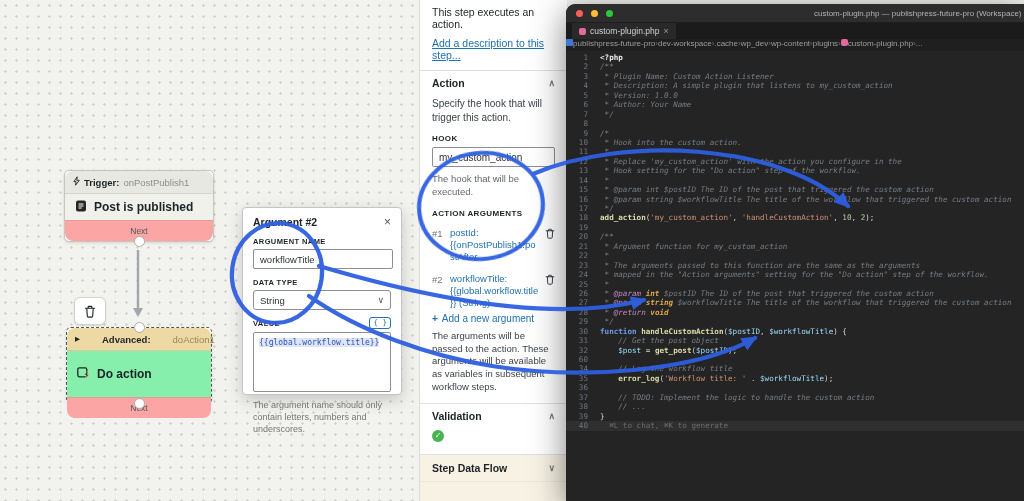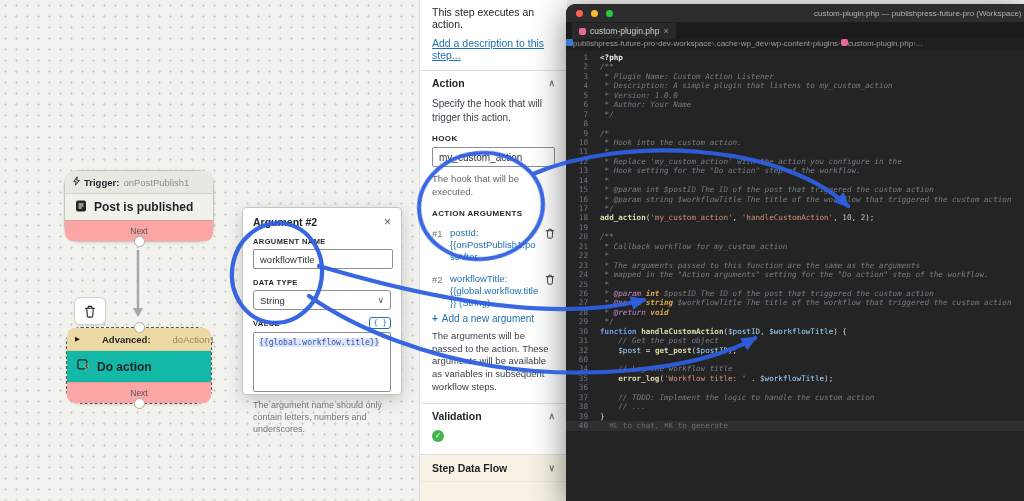--- a/index.html
+++ b/index.html
@@ -5,33 +5,33 @@
   html,body{margin:0;padding:0;background:#fff;}
   body{width:1024px;height:501px;position:relative;overflow:hidden;
        font-family:"Liberation Sans",sans-serif;-webkit-font-smoothing:antialiased;}
 
   
   .canvas{position:absolute;inset:0;background:#f2f2ee;
     background-image:radial-gradient(#d3d3cb 1px, transparent 1.2px);
     background-size:11px 11px;}
 
   
-  .node{position:absolute;border-radius:15px;box-shadow:0 1px 3px rgba(0,0,0,.12);}
+  .node{position:absolute;border-radius:5px;box-shadow:0 1px 3px rgba(0,0,0,.12);}
   .trigger-node{left:64px;top:170px;width:148px;height:70px;background:#fff;border:1px solid #c6c6bf;}
   .action-node{left:66px;top:327px;width:144px;height:75px;background:#fff;border:1.6px dashed #55544b;}
   .node-header{height:22px;display:flex;align-items:center;gap:4px;padding:0 8px;
     border-bottom:1px solid rgba(0,0,0,.08);border-radius:8px 8px 0 0;font-size:9.5px;}
   .trigger-node .node-header{background:#e8e8e2;}
   .action-node .node-header{background:#ecd9a4;gap:22px;}
   .node-type{font-weight:bold;color:#1d2327;}
   .node-id{color:#8e8e86;}
   .action-node .node-id{color:#97885c;}
   .node-body{display:flex;align-items:center;gap:7px;padding:0 10px;font-size:12px;font-weight:bold;color:#1d2327;}
   .trigger-node .node-body{height:26px;background:#f1f1eb;}
-  .action-node .node-body{height:31px;background:#14b8a6;}
+  .action-node .node-body{height:46px;background:#86efac;}
   .node-footer{background:#fca5a5;border-top:1px solid rgba(0,0,0,.07);border-radius:0 0 8px 8px;
     text-align:center;font-size:8.5px;color:#50575e;}
   .trigger-node .node-footer{height:20px;line-height:20px;}
   .action-node .node-footer{height:20px;line-height:20px;}
   .port{position:absolute;left:50%;width:9px;height:9px;margin-left:-5.5px;background:#fff;
     border:1.4px solid #aeaea6;border-radius:50%;}
   .port.bottom{bottom:-6px;}
   .port.top{top:-6px;}
   .trash-btn{position:absolute;left:74px;top:297px;width:30px;height:26px;background:#fff;
     border:1px solid #d2d2ca;border-radius:6px;box-shadow:0 1px 2px rgba(0,0,0,.1);
@@ -305,21 +305,21 @@
       <div class="code-line"><span class="ln">11</span><span class="lc"><span class="c"> *</span></span></div>
       <div class="code-line"><span class="ln">12</span><span class="lc"><span class="c"> * Replace 'my_custom_action' with the action you configure in the</span></span></div>
       <div class="code-line"><span class="ln">13</span><span class="lc"><span class="c"> * Hook setting for the "Do action" step of the workflow.</span></span></div>
       <div class="code-line"><span class="ln">14</span><span class="lc"><span class="c"> *</span></span></div>
       <div class="code-line"><span class="ln">15</span><span class="lc"><span class="c"> * @param int $postID The ID of the post that triggered the custom action</span></span></div>
       <div class="code-line"><span class="ln">16</span><span class="lc"><span class="c"> * @param string $workflowTitle The title of the workflow that triggered the custom action</span></span></div>
       <div class="code-line"><span class="ln">17</span><span class="lc"><span class="c"> */</span></span></div>
       <div class="code-line"><span class="ln">18</span><span class="lc"><span class="f">add_action</span><span class="p">(</span><span class="s">'my_custom_action'</span><span class="p">, </span><span class="s">'handleCustomAction'</span><span class="p">, </span><span class="n">10</span><span class="p">, </span><span class="n">2</span><span class="p">);</span></span></div>
       <div class="code-line"><span class="ln">19</span><span class="lc"></span></div>
       <div class="code-line"><span class="ln">20</span><span class="lc"><span class="c">/**</span></span></div>
-      <div class="code-line"><span class="ln">21</span><span class="lc"><span class="c"> * Callback workflow for my_custom_action</span></span></div>
+      <div class="code-line"><span class="ln">21</span><span class="lc"><span class="c"> * Argument function for my_custom_action</span></span></div>
       <div class="code-line"><span class="ln">22</span><span class="lc"><span class="c"> *</span></span></div>
       <div class="code-line"><span class="ln">23</span><span class="lc"><span class="c"> * The arguments passed to this function are the same as the arguments</span></span></div>
       <div class="code-line"><span class="ln">24</span><span class="lc"><span class="c"> * mapped in the "Action arguments" setting for the "Do action" step of the workflow.</span></span></div>
       <div class="code-line"><span class="ln">25</span><span class="lc"><span class="c"> *</span></span></div>
       <div class="code-line"><span class="ln">26</span><span class="lc"><span class="c"> * </span><span class="k">@param</span><span class="t"> int</span><span class="c"> $postID The ID of the post that triggered the custom action</span></span></div>
       <div class="code-line"><span class="ln">27</span><span class="lc"><span class="c"> * </span><span class="k">@param</span><span class="t"> string</span><span class="c"> $workflowTitle The title of the workflow that triggered the custom action</span></span></div>
       <div class="code-line"><span class="ln">28</span><span class="lc"><span class="c"> * </span><span class="k">@return</span><span class="t"> void</span></span></div>
       <div class="code-line"><span class="ln">29</span><span class="lc"><span class="c"> */</span></span></div>
       <div class="code-line"><span class="ln">30</span><span class="lc"><span class="b">function </span><span class="f">handleCustomAction</span><span class="p">(</span><span class="v">$postID</span><span class="p">, </span><span class="v">$workflowTitle</span><span class="p">) {</span></span></div>
       <div class="code-line"><span class="ln">31</span><span class="lc"><span class="c">    // Get the post object</span></span></div>

